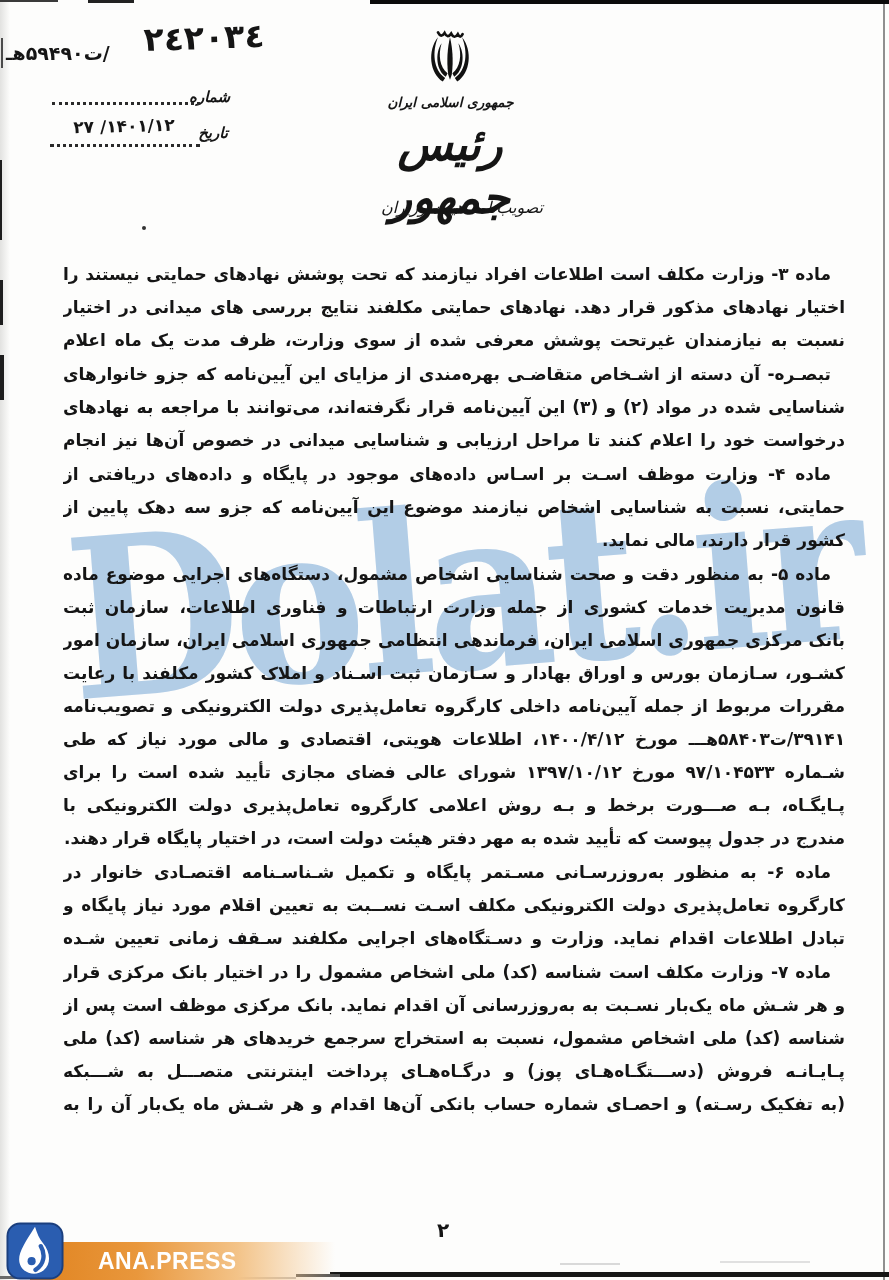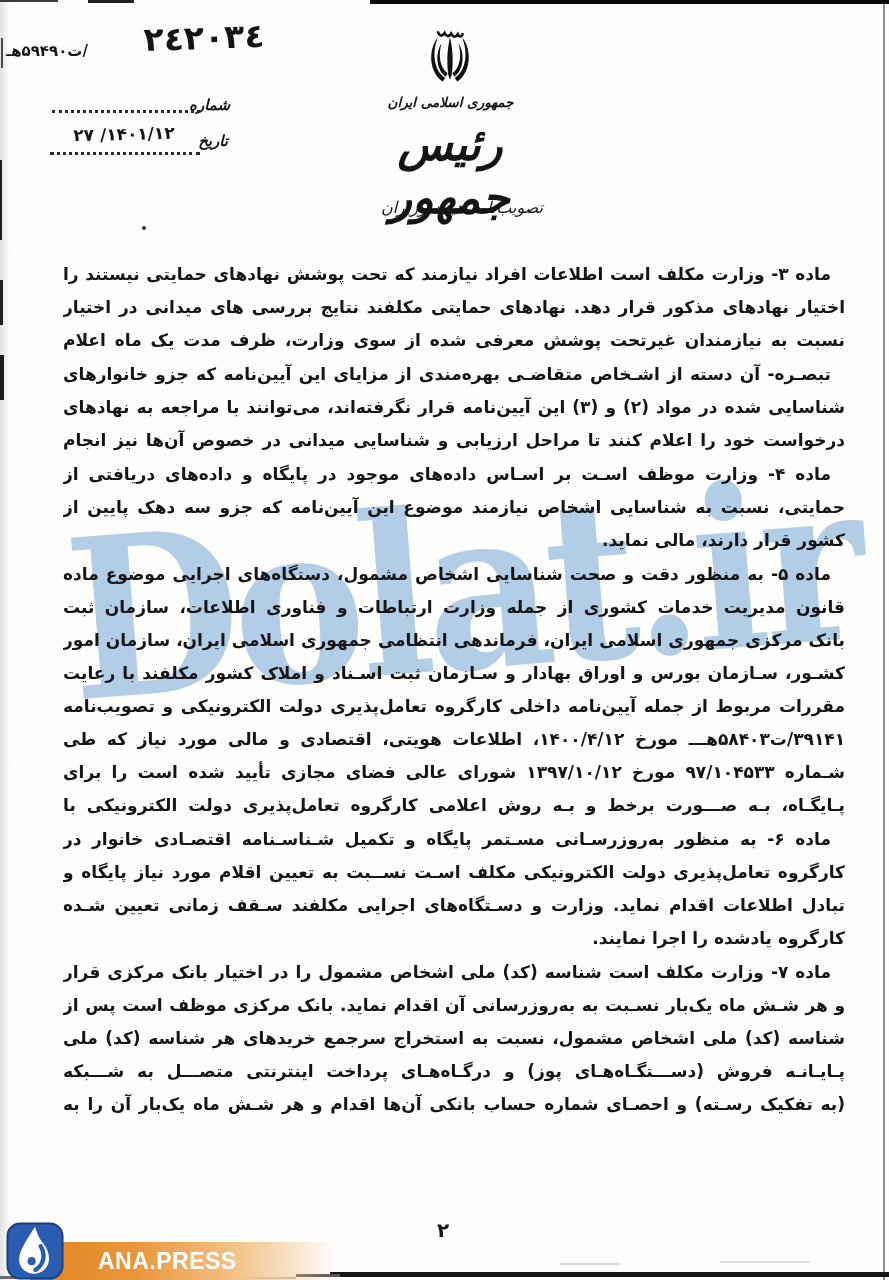--- a/index.html
+++ b/index.html
@@ -21,23 +21,23 @@
     opacity:.85; text-align:center; user-select:none; z-index:1;
   }
   
   #ref-number{
     position:absolute; left:138px; top:18px; width:132px;
     font-size:33px; font-weight:bold; letter-spacing:3px;
     transform:rotate(-2deg); text-align:center; z-index:3;
   }
   #ref-suffix{
     position:absolute; left:6px; top:42px; width:118px; direction:rtl;
-    font-size:15px; font-weight:bold; text-align:left; z-index:3;
-  }
-  #numero-block{position:absolute; left:20px; top:96px; width:210px; z-index:3; direction:rtl;}
+    font-size:19px; font-weight:bold; text-align:left; z-index:3;
+  }
+  #numero-block{position:absolute; left:20px; top:88px; width:210px; z-index:3; direction:rtl;}
   .cal-label{font-size:15px; font-weight:bold; font-style:italic;}
   #number-row{position:relative; height:26px;}
   #number-label{position:absolute; right:0; top:0;}
   #number-dots{position:absolute; right:30px; top:14px; width:148px; border-bottom:3px dotted #2a2a2a;}
   #date-row{position:relative; height:40px;}
   #date-label{position:absolute; right:2px; top:10px;}
   #date-value{position:absolute; right:36px; top:2px; width:140px; text-align:center;
     font-size:17px; font-weight:bold; transform:rotate(-1.5deg);}
   #date-dots{position:absolute; right:30px; top:30px; width:150px; border-bottom:3px dotted #2a2a2a;}
   #emblem{position:absolute; left:420px; top:24px; width:60px; height:66px; z-index:3;}
@@ -150,26 +150,26 @@
       </div>
     <div class="para">
         <div class="tline first">ماده ۵- به منظور دقت و صحت شناسایی اشخاص مشمول، دستگاه‌های اجرایی موضوع ماده (۵)</div>
         <div class="tline">قانون مدیریت خدمات کشوری از جمله وزارت ارتباطات و فناوری اطلاعات، سازمان ثبت احوال کشور،</div>
         <div class="tline">بانک مرکزی جمهوری اسلامی ایران، فرماندهی انتظامی جمهوری اسلامی ایران، سازمان امور مالیاتی</div>
         <div class="tline">کشـور، سـازمان بورس و اوراق بهادار و سـازمان ثبت اسـناد و املاک کشور مکلفند با رعایت قوانین و</div>
         <div class="tline">مقررات مربوط از جمله آیین‌نامه داخلی کارگروه تعامل‌پذیری دولت الکترونیکی و تصویب‌نامه شماره</div>
         <div class="tline">۳۹۱۴۱/ت۵۸۴۰۳هـــ مورخ ۱۴۰۰/۴/۱۲، اطلاعات هویتی، اقتصادی و مالی مورد نیاز که طی مصوبه</div>
         <div class="tline">شـماره ۹۷/۱۰۴۵۳۳ مورخ ۱۳۹۷/۱۰/۱۲ شورای عالی فضای مجازی تأیید شده است را برای تکمیل</div>
         <div class="tline">پـایگـاه، بـه صـــورت برخط و بـه روش اعلامی کارگروه تعامل‌پذیری دولت الکترونیکی با اولویت اقلام</div>
+        <div class="tline last">مندرج در جدول پیوست که تأیید شده به مهر دفتر هیئت دولت است، در اختیار پایگاه قرار دهند.</div>
       </div>
     <div class="para">
         <div class="tline first">ماده ۶- به منظور به‌روزرسـانی مسـتمر پایگاه و تکمیل شـناسـنامه اقتصـادی خانوار در پایگاه،</div>
         <div class="tline">کارگروه تعامل‌پذیری دولت الکترونیکی مکلف اسـت نســبت به تعیین اقلام مورد نیاز پایگاه و روش</div>
         <div class="tline">تبادل اطلاعات اقدام نماید. وزارت و دسـتگاه‌های اجرایی مکلفند سـقف زمانی تعیین شـده مصـوبات</div>
-        <div class="tline last">کارگروه یادشده را اجرا نمایند.</div>
       </div>
     <div class="para">
         <div class="tline first">ماده ۷- وزارت مکلف است شناسه (کد) ملی اشخاص مشمول را در اختیار بانک مرکزی قرار دهد</div>
         <div class="tline">و هر شـش ماه یک‌بار نسـبت به به‌روزرسانی آن اقدام نماید. بانک مرکزی موظف است پس از دریافت</div>
         <div class="tline">شناسه (کد) ملی اشخاص مشمول، نسبت به استخراج سرجمع خریدهای هر شناسه (کد) ملی ازطریق</div>
         <div class="tline">پـایـانـه فروش (دســـتگـاه‌هـای پوز) و درگـاه‌هـای پرداخت اینترنتی متصـــل به شـــبکه شـــاپرک</div>
         <div class="tline">(به تفکیک رسـته) و احصـای شماره حساب بانکی آن‌ها اقدام و هر شـش ماه یک‌بار آن را به وزارت</div>
       </div>
   </div>
 

